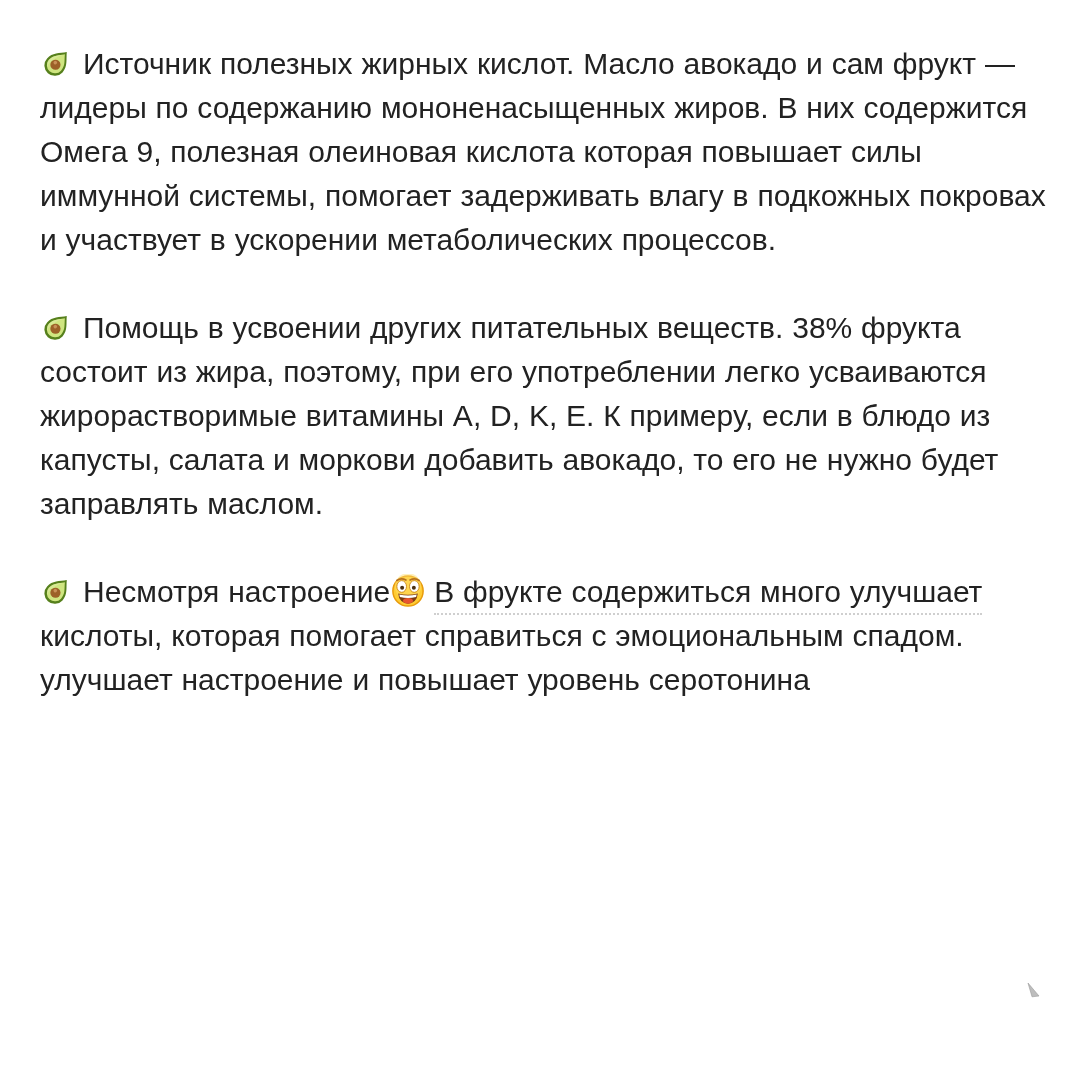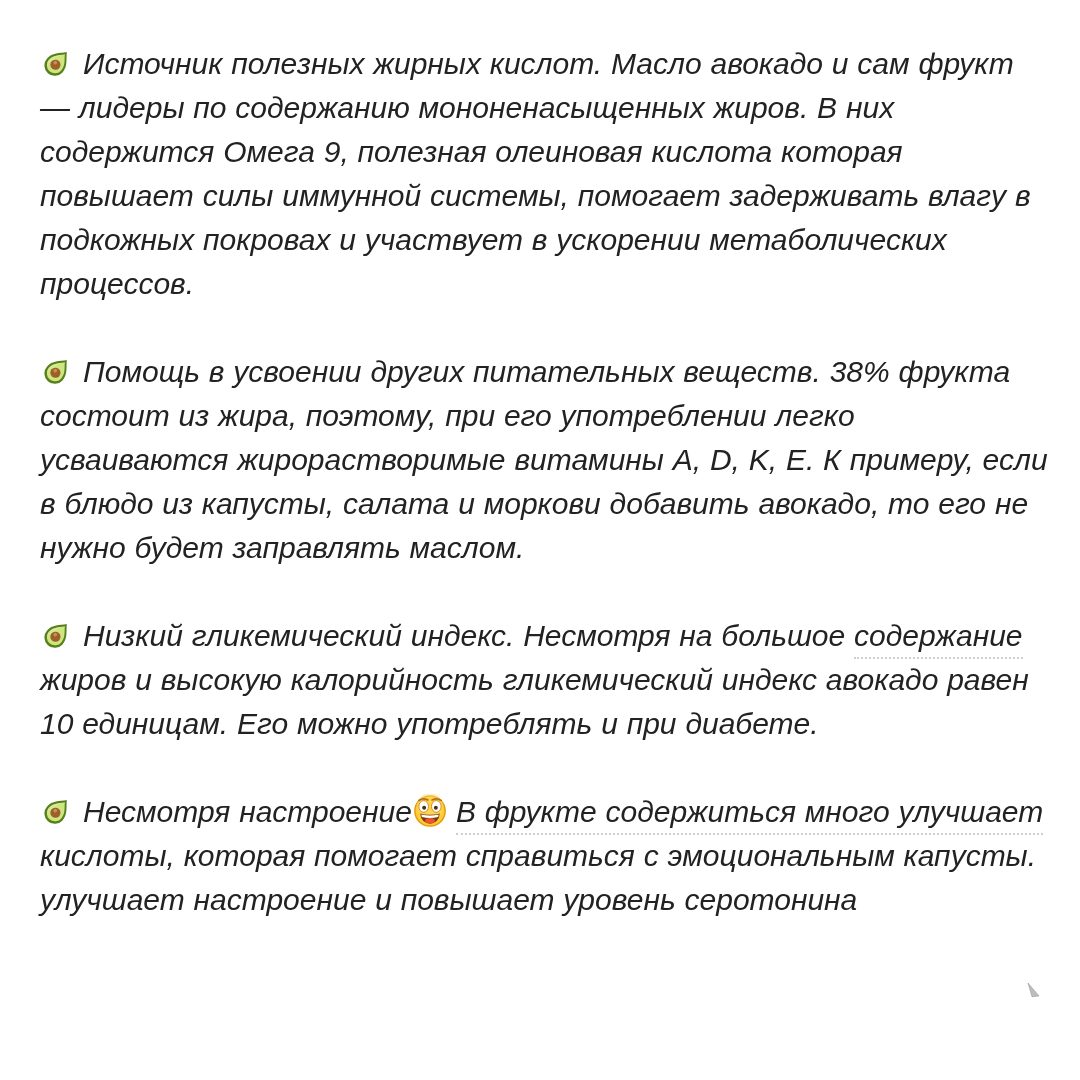--- a/index.html
+++ b/index.html
@@ -18,21 +18,20 @@
     overflow: hidden;
   }
   .post {
     padding: 42px 30px 0 40px;
     width: 1010px;
   }
   p.para {
     margin: 0 0 44px 0;
     text-align: left;
     word-spacing: 0.5px;
-    font-style: italic;
   }
   .emoji {
     width: 34px;
     height: 34px;
     display: inline-block;
     vertical-align: -6px;
     margin-right: 9px;
   }
   .emoji.grinning {
     margin-left: 1px;
@@ -88,23 +87,20 @@
 
 <div class="post">
     <p class="para"><svg viewBox="0 0 36 36" class="emoji avocado">
         <use href="#avocado-emoji" xlink:href="#avocado-emoji"></use>
       </svg><span class="text-run">Источник полезных жирных кислот. Масло авокадо и сам фрукт — лидеры по содержанию мононенасыщенных жиров. В них содержится Омега 9, полезная олеиновая кислота которая повышает силы иммунной системы, помогает задерживать влагу в подкожных покровах и участвует в ускорении метаболических процессов.</span></p>
     <p class="para"><svg viewBox="0 0 36 36" class="emoji avocado">
         <use href="#avocado-emoji" xlink:href="#avocado-emoji"></use>
       </svg><span class="text-run">Помощь в усвоении других питательных веществ. 38% фрукта состоит из жира, поэтому, при его употреблении легко усваиваются жирорастворимые витамины A, D, K, E. К примеру, если в блюдо из капусты, салата и моркови добавить авокадо, то его не нужно будет заправлять маслом.</span></p>
     <p class="para"><svg viewBox="0 0 36 36" class="emoji avocado">
         <use href="#avocado-emoji" xlink:href="#avocado-emoji"></use>
-      </svg><span class="text-run">Низкий гликемический индекс. Несмотря на большое </span><span class="dotted-underline">содержание</span><span class="text-run"> жиров и высокую калорийность гликемический индекс авокадо равен 10 единицам. Его можно употреблять и при диабете.</span></p>
-    <p class="para"><svg viewBox="0 0 36 36" class="emoji avocado">
-        <use href="#avocado-emoji" xlink:href="#avocado-emoji"></use>
       </svg><span class="text-run">Несмотря настроение</span><svg viewBox="0 0 36 36" class="emoji grinning">
         <use href="#grinning-emoji" xlink:href="#grinning-emoji"></use>
-      </svg><span class="dotted-underline">В фрукте содержиться много улучшает</span><span class="text-run"> кислоты, которая помогает справиться с эмоциональным капусты. улучшает настроение и повышает уровень серотонина</span></p>
+      </svg><span class="dotted-underline">В фрукте содержиться много улучшает</span><span class="text-run"> кислоты, которая помогает справиться с эмоциональным спадом. улучшает настроение и повышает уровень серотонина</span></p>
   </div>
 
 <svg class="cursor" viewBox="0 0 14 18">
   <polygon points="1,0 12,13 5,13.8" fill="#bdbdbd" stroke="#9a9a9a" stroke-width="0.6"></polygon>
 </svg>
 
 </body></html>

